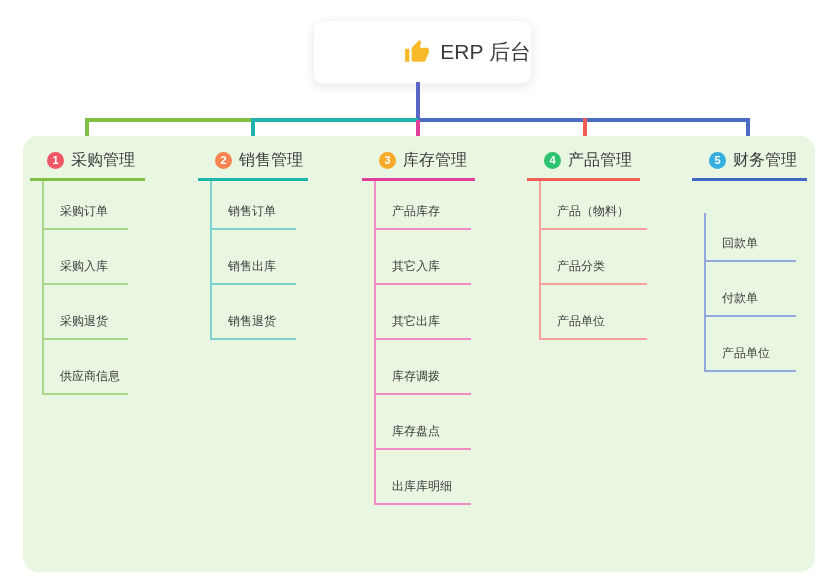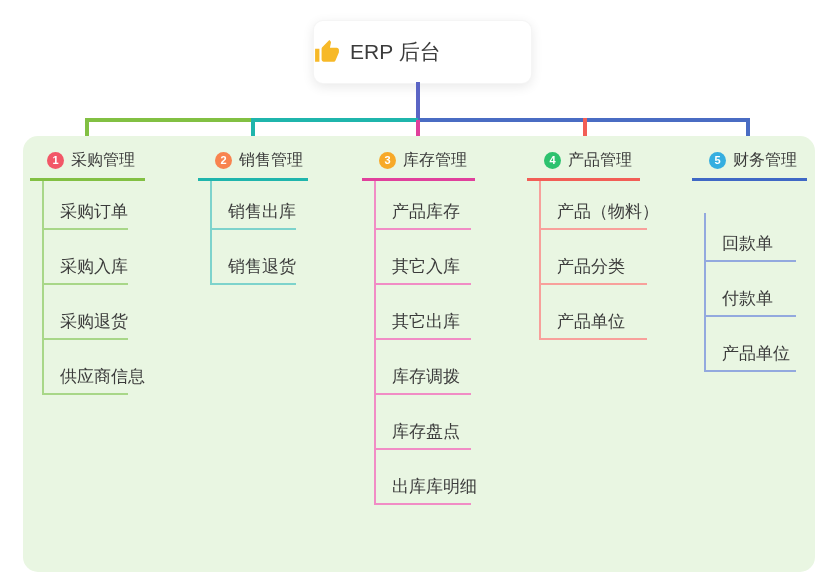--- a/index.html
+++ b/index.html
@@ -9,21 +9,21 @@
     overflow:hidden;
     background:#ffffff;
     font-family:"Liberation Sans","DejaVu Sans",sans-serif;
     color:#3b3b3b;
   }
   
   .root-node{
     position:absolute;left:313px;top:20px;width:217px;height:62px;
     background:#ffffff;border:1px solid rgba(0,0,0,0.04);border-radius:10px;
     box-shadow:0 3px 12px rgba(0,0,0,0.09);
-    display:flex;align-items:center;justify-content:flex-start;gap:10px;
+    display:flex;align-items:center;justify-content:flex-end;gap:10px;
     font-size:21px;font-weight:500;
   }
   .root-node .thumb{width:26px;height:26px;display:block;}
   
   .seg{position:absolute;background:var(--c,#999);}
   .stem{left:416px;top:82px;width:4px;height:40px;}
   .bar-left-a{left:85px;top:118px;width:167px;height:4px;}
   .bar-left-b{left:252px;top:118px;width:166px;height:4px;}
   .bar-right{left:418px;top:118px;width:332px;height:4px;}
   .drop1{left:85px;top:118px;width:4px;height:26px;}
@@ -53,21 +53,21 @@
   }
   .children{
     list-style:none;margin:0 0 0 12px;padding:0;
     border-left:2px solid var(--child);
   }
   .children li{
     height:55px;box-sizing:border-box;
     display:flex;align-items:flex-end;
     padding:0 0 8px 16px;
     border-bottom:2px solid var(--child);
-    font-size:17px;line-height:17px;white-space:nowrap;
+    font-size:12px;line-height:17px;white-space:nowrap;
     cursor:default;
   }
   .children li:first-child{height:49px;}
   .b1{left:30px;width:115px;}  .b1 .children{width:84px;}
   .b2{left:198px;width:110px;} .b2 .children{width:84px;}
   .b3{left:362px;width:113px;} .b3 .children{width:95px;}
   .b4{left:527px;width:113px;} .b4 .children{width:106px;}
   .b5{left:692px;width:115px;} .b5 .children{width:90px;margin-top:32px;}
 </style>
 </head>
@@ -106,20 +106,21 @@
       <li>供应商信息</li>
     </ul>
   </div>
 
   <div class="branch b2" style="--line: #1fb5ac; --child: #7dd3cc; --badge: #f8834f;">
     <div class="branch-header">
       <span class="badge">2</span>
       <span>销售管理</span>
     </div>
     <ul class="children">
+      <li>销售订单</li>
       <li>销售出库</li>
       <li>销售退货</li>
     </ul>
   </div>
 
   <div class="branch b3" style="--line: #e0409c; --child: #f18cc5; --badge: #f7a928;">
     <div class="branch-header">
       <span class="badge">3</span>
       <span>库存管理</span>
     </div>

